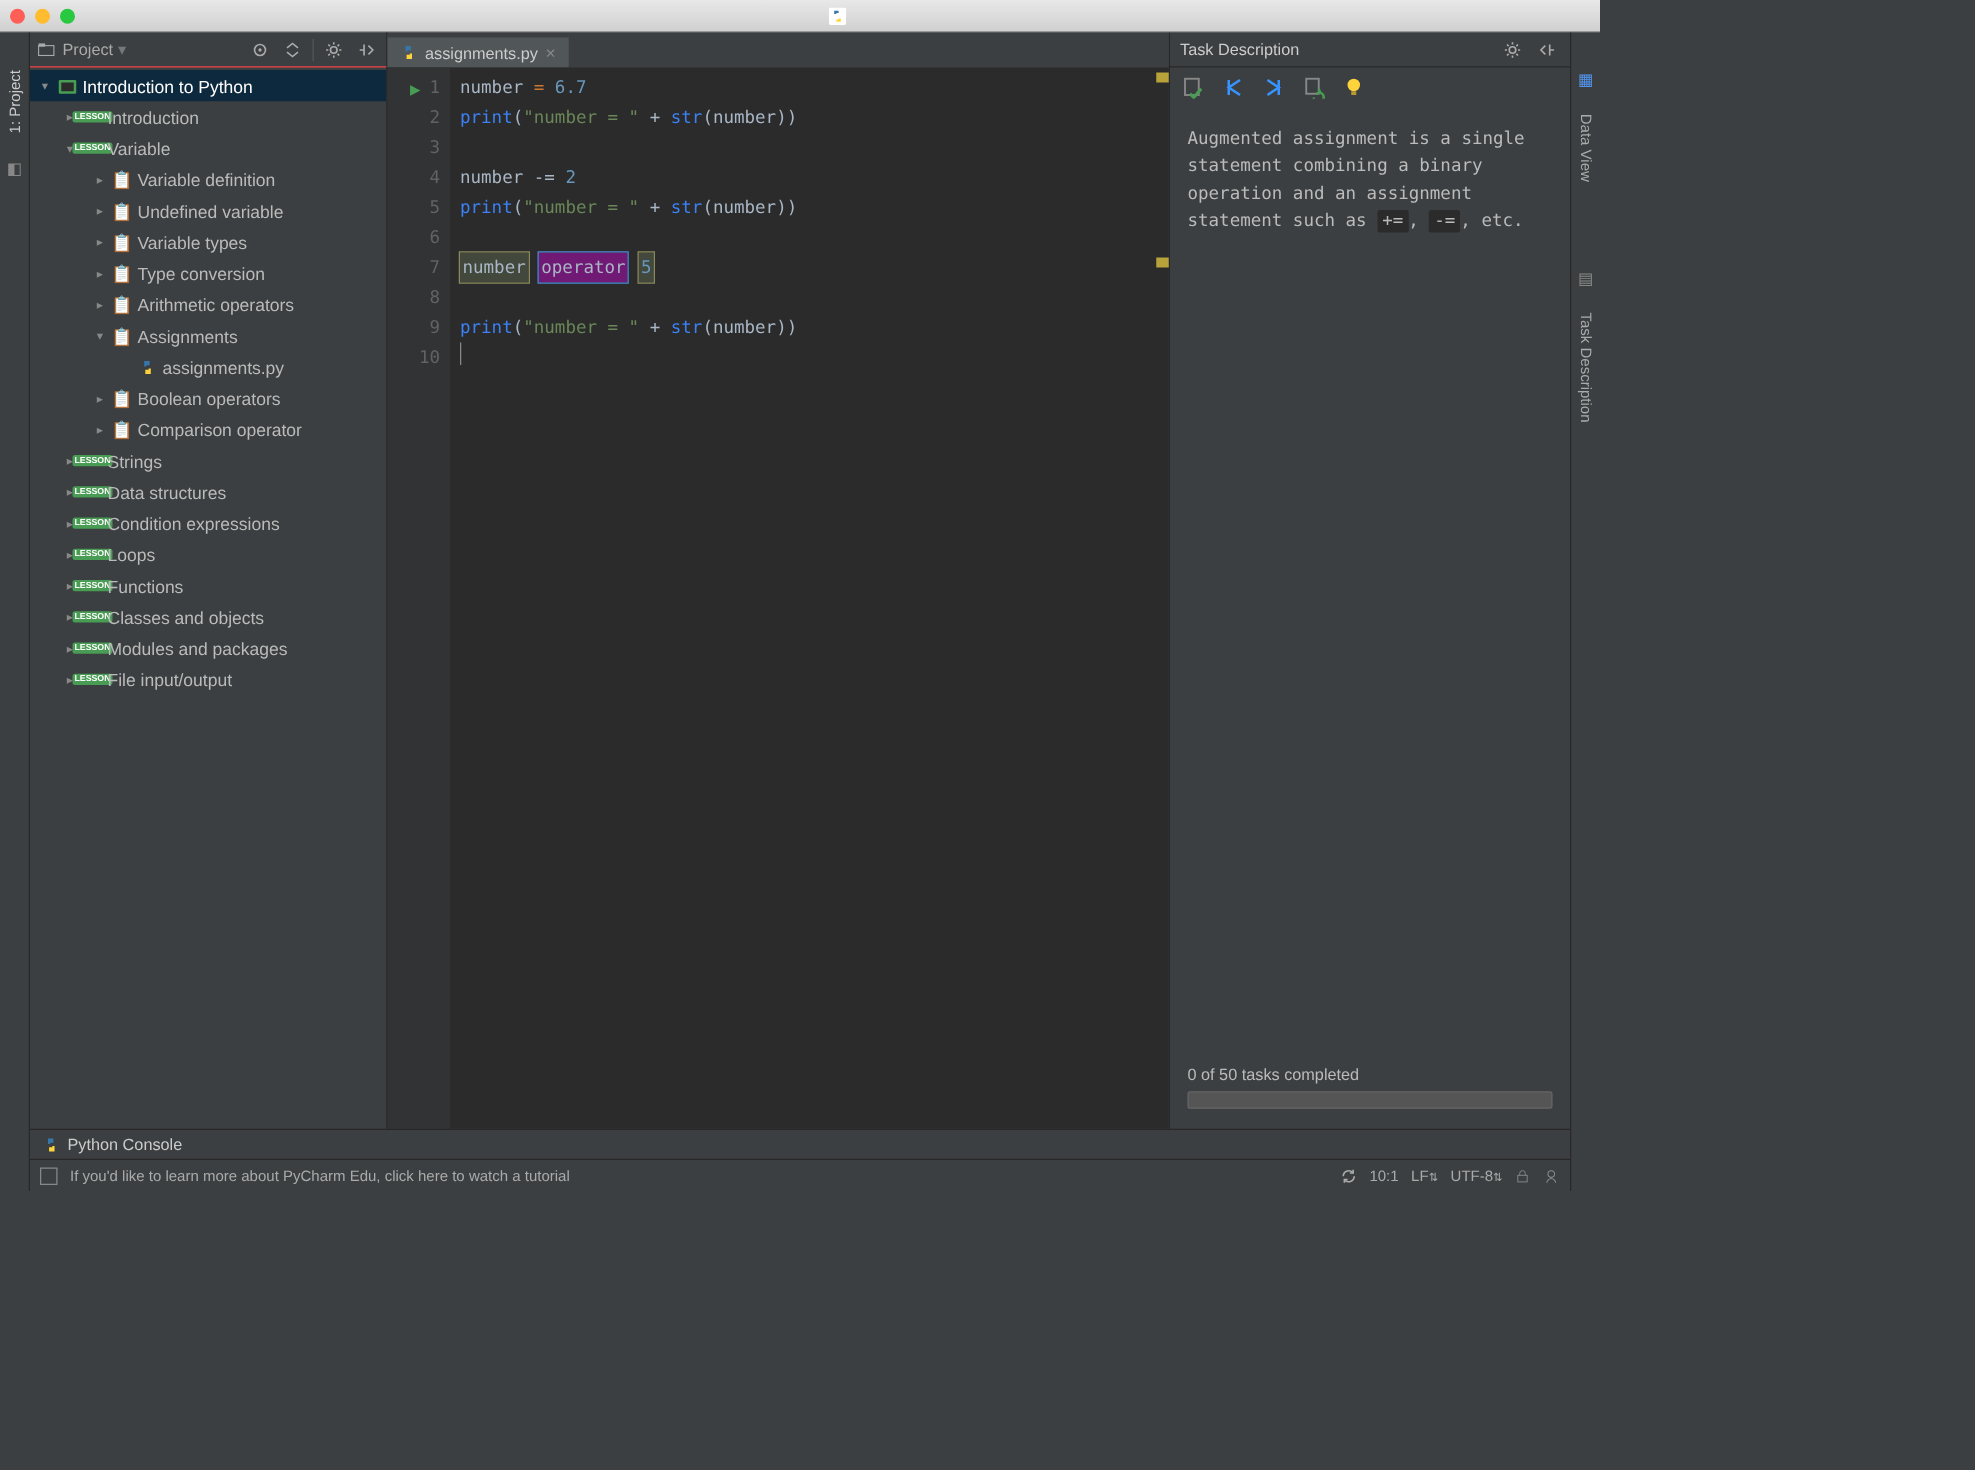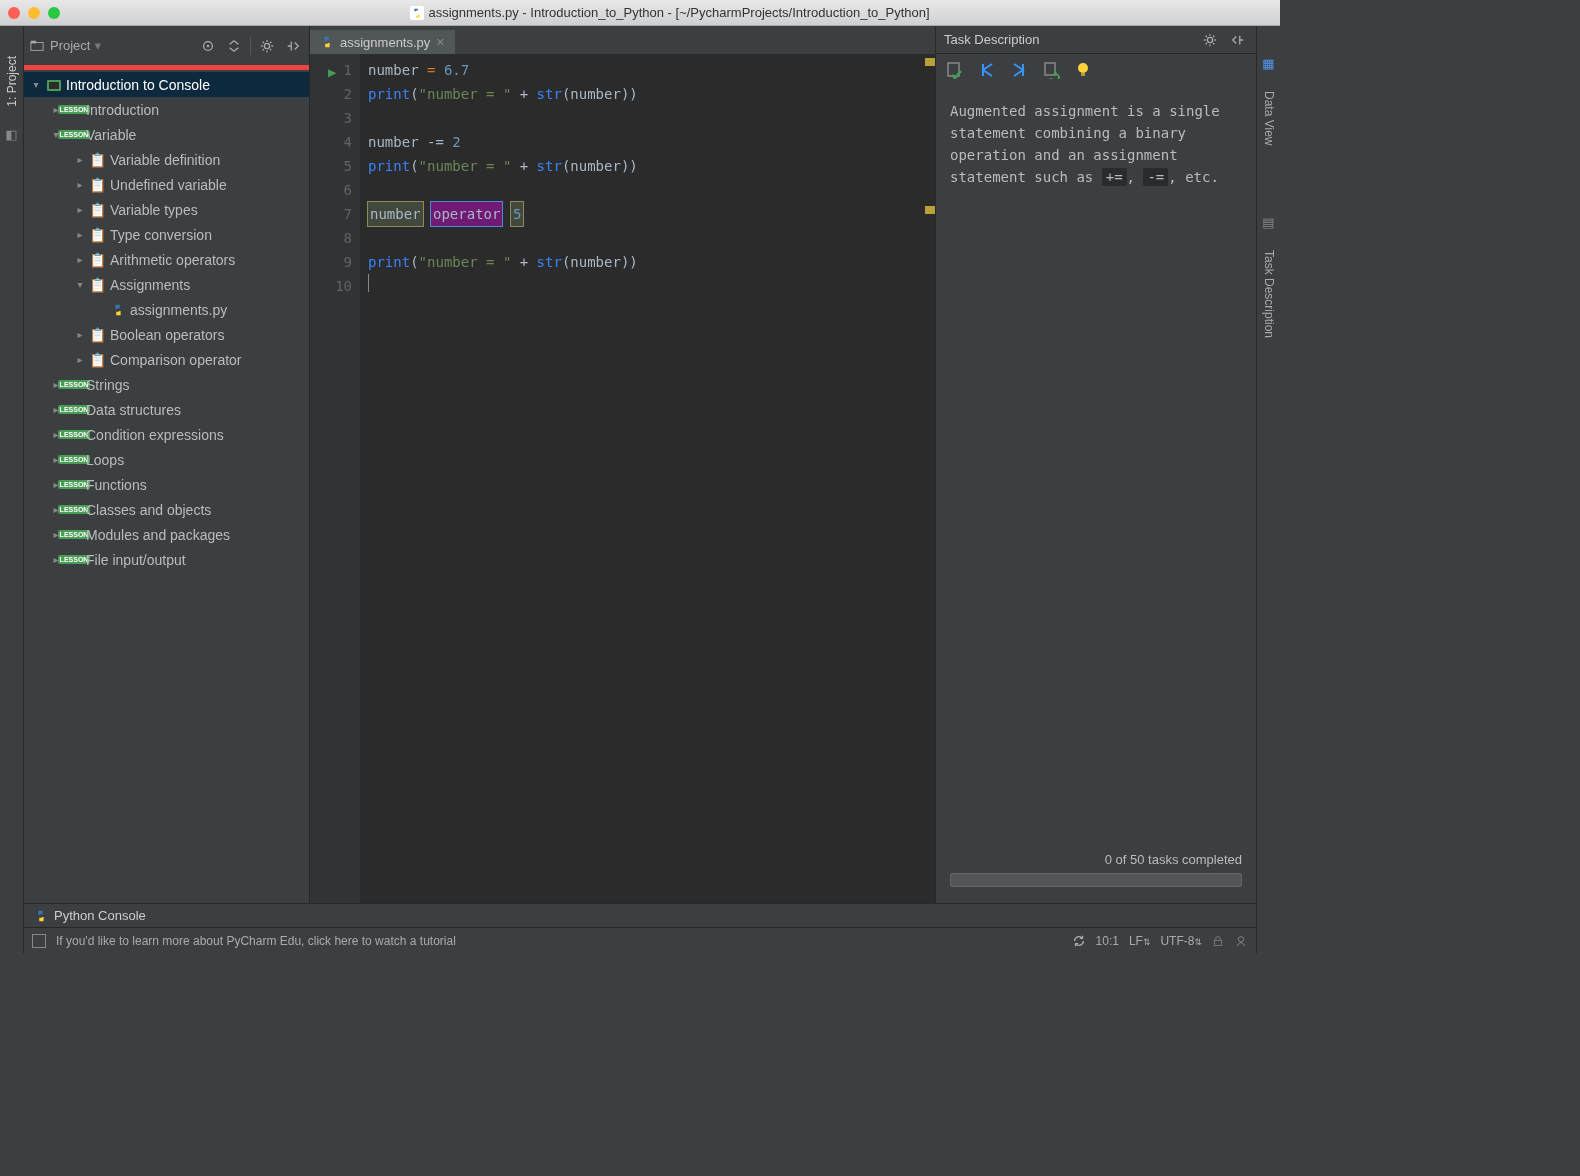--- a/index.html
+++ b/index.html
@@ -11,21 +11,21 @@
 .py-icon { width:14px; height:14px; }
 .main-area { flex:1; display:flex; min-height:0; }
 .left-rail { width:24px; background:#3c3f41; border-right:1px solid #282828; display:flex; flex-direction:column; align-items:center; padding-top:30px; gap:20px; }
 .rail-text { writing-mode:vertical-rl; transform:rotate(180deg); font-size:12px; color:#aaa; cursor:pointer; display:flex; align-items:center; gap:4px; }
 .rail-text.active { color:#ccc; }
 .right-rail { width:24px; background:#3c3f41; border-left:1px solid #282828; display:flex; flex-direction:column; align-items:center; padding-top:30px; gap:20px; }
 .rail-text-r { writing-mode:vertical-rl; font-size:12px; color:#aaa; cursor:pointer; display:flex; align-items:center; gap:4px;}
 .middle { flex:1; display:flex; flex-direction:column; min-width:0; }
 .workspace { flex:1; display:flex; min-height:0; }
 .project-panel { width:286px; background:#3c3f41; border-right:1px solid #282828; display:flex; flex-direction:column; }
-.panel-header { height:44px; display:flex; align-items:center; padding:0 6px; gap:6px; border-bottom:5px solid #ef4444; color:#aaa; }
+.panel-header { height:28px; display:flex; align-items:center; padding:0 6px; gap:6px; border-bottom:1px solid #ef4444; color:#aaa; }
 .panel-title { flex:1; font-size:13px; display:flex; align-items:center; gap:4px; }
 .ph-icon { width:14px; height:14px; display:inline-flex; align-items:center; justify-content:center; }
 .tool-btn { width:20px; height:20px; display:flex; align-items:center; justify-content:center; color:#aaa; cursor:pointer; }
 .tree { flex:1; overflow:auto; padding-top:2px; font-size:14px; }
 .tree-row { height:25px; display:flex; align-items:center; gap:4px; cursor:pointer; }
 .tree-row.selected { background:#0d293e; color:#fff; }
 .tree-arrow { width:12px; color:#888; font-size:10px; display:inline-block; text-align:center; }
 .tree-icon { width:16px; height:16px; display:inline-flex; align-items:center; justify-content:center; }
 .lesson-icon { background:#499c54; color:#fff; font-size:7px; font-weight:bold; border-radius:2px; padding:1px 2px; }
 .task-icon { color:#888; }
@@ -44,21 +44,21 @@
 .marker { position:absolute; right:0; width:10px; height:8px; }
 .m-y { background:#b8a23a; } .m-o { background:#b8a23a; }
 .task-panel { width:320px; background:#3c3f41; display:flex; flex-direction:column; }
 .task-header { height:28px; display:flex; align-items:center; padding:0 8px; color:#ccc; gap:8px; border-bottom:1px solid #282828; }
 .task-header-title { flex:1; }
 .task-toolbar { height:32px; display:flex; align-items:center; gap:14px; padding:0 10px; }
 .task-toolbar .ticon { width:18px; height:18px; cursor:pointer; display:flex; align-items:center; justify-content:center; }
 .task-desc { flex:1; padding:14px 14px; font-family:Menlo,Consolas,monospace; font-size:14px; line-height:22px; color:#bbb; }
 .task-desc p { margin-bottom:18px; }
 .code-chip { background:#2b2b2b; padding:1px 4px; border-radius:2px; font-family:Menlo,Consolas,monospace; }
-.progress-area { padding:10px 14px 16px;text-align:right; }
+.progress-area { padding:10px 14px 16px; }
 .progress-text { margin-bottom:6px; }
 .progress-bar { height:14px; background:#555; border:1px solid #666; border-radius:2px; }
 .bottom-bar1 { height:24px; background:#3c3f41; border-top:1px solid #282828; display:flex; align-items:center; padding:0 10px; gap:6px; color:#ccc; font-size:13px; }
 .bottom-bar2 { height:26px; background:#3c3f41; border-top:1px solid #282828; display:flex; align-items:center; padding:0 8px; gap:10px; color:#aaa; font-size:12px; }
 .bottom-bar2 .spacer { flex:1; }
 .sq-icon { width:14px; height:14px; border:1px solid #888; }
 .sep { width:1px; height:18px; background:#555; }
 svg { display:block; }
 </style>
 </head>
@@ -67,21 +67,20 @@
 <div class="titlebar">
   <span class="win-dot dot-r"></span>
   <span class="win-dot dot-y"></span>
   <span class="win-dot dot-g"></span>
   <div class="titlebar-title">
     <svg class="py-icon" viewBox="0 0 16 16">
         <rect width="16" height="16" fill="#fff" rx="2"></rect>
         <path d="M5 3h4v2H7v1H5z" fill="#3776ab"></path>
         <path d="M11 13H7v-2h2v-1h2z" fill="#ffd43b"></path>
       </svg>
-    <span>assignments.py - Introduction_to_Python - [~/PycharmProjects/Introduction_to_Python]</span>
   </div>
 </div>
 
 <div class="main-area">
 
   <div class="left-rail">
     <div class="rail-text active">
       <span>1: Project</span>
     </div>
     <div style="color:#888">◧</div>
@@ -128,21 +127,21 @@
         </div>
         <div class="tree">
           <div class="tree-row selected" style="padding-left:6px">
             <span class="tree-arrow">▾</span>
             <span class="tree-icon folder-icon">
                 <svg viewBox="0 0 16 16" width="16" height="16">
                   <rect x="1" y="3" width="14" height="11" fill="#499c54" rx="1"></rect>
                   <rect x="3" y="5" width="10" height="7" fill="#2b2b2b"></rect>
                 </svg>
               </span>
-            <span>Introduction to Console</span>
+            <span>Introduction to Python</span>
           </div>
           <div class="tree-row" style="padding-left:26px">
               <span class="tree-arrow">▸</span>
               <span class="tree-icon">
                 <span class="lesson-icon">LESSON</span>
               </span>
               <span>Introduction</span>
             </div>
           <div class="tree-row" style="padding-left:26px">
               <span class="tree-arrow">▾</span>

